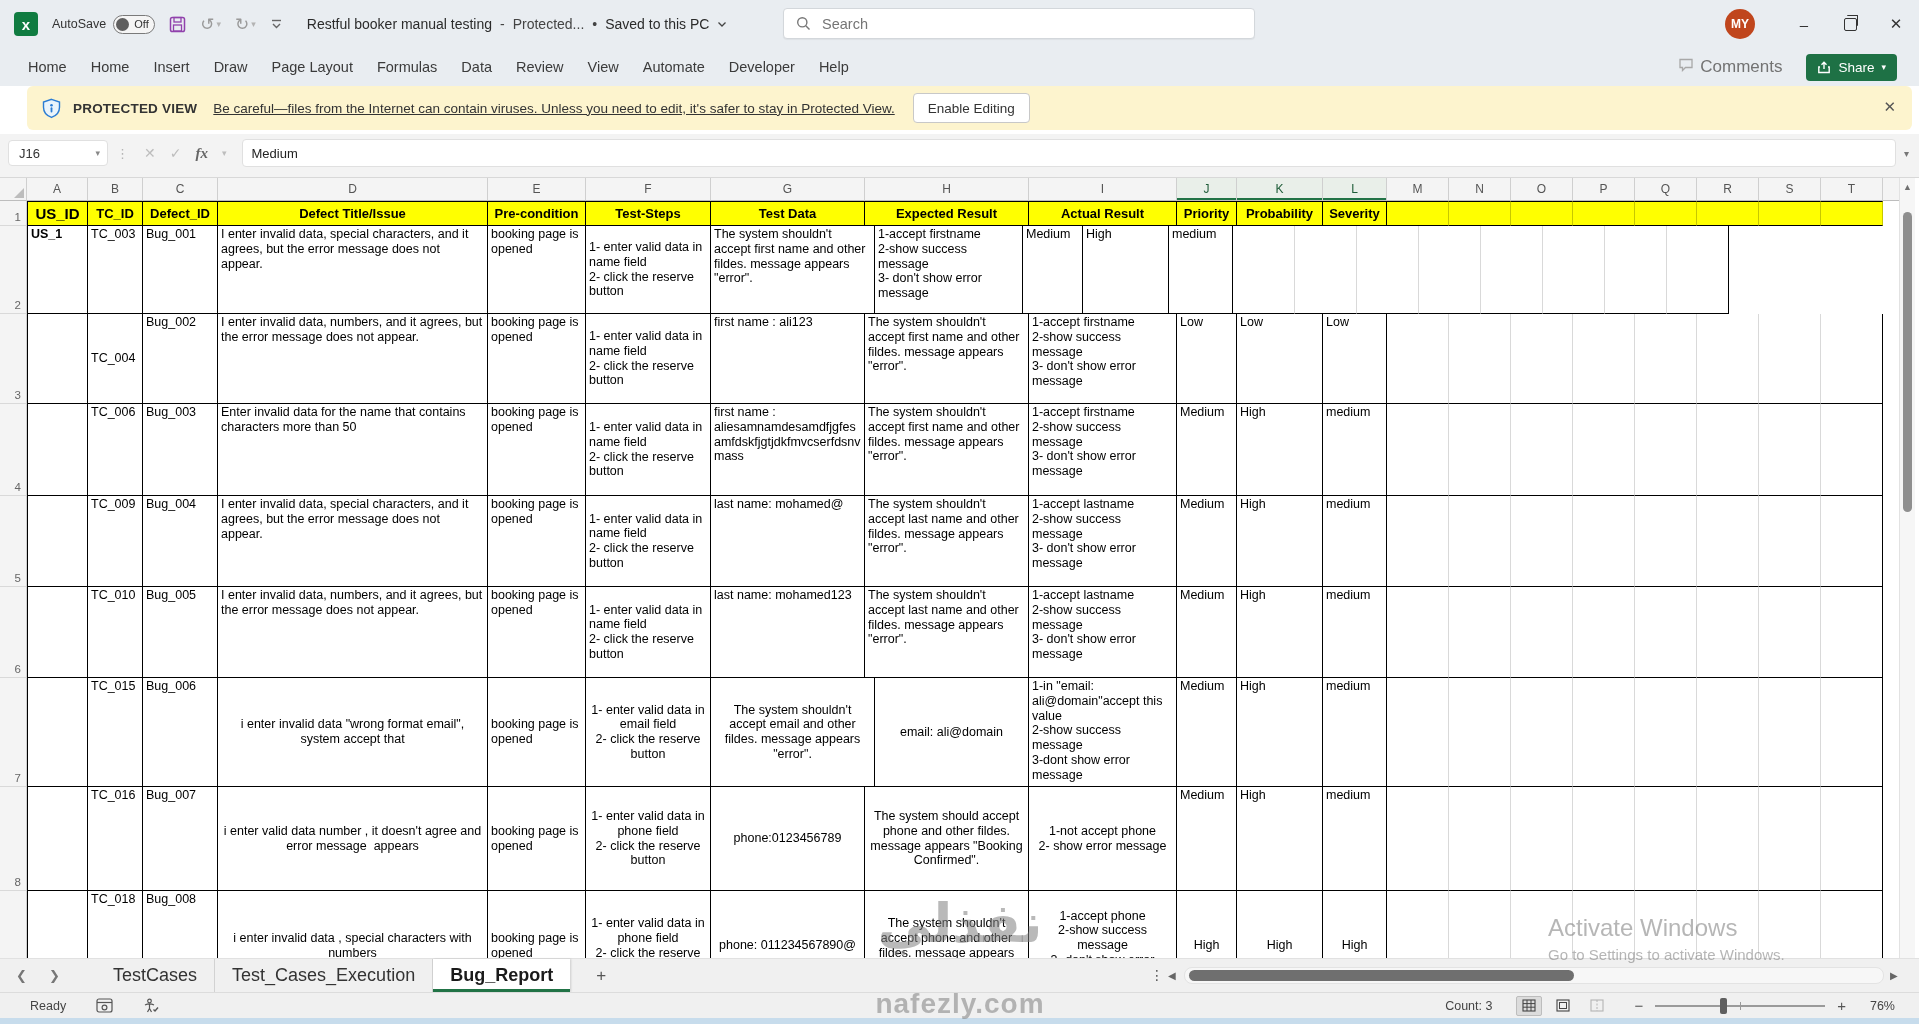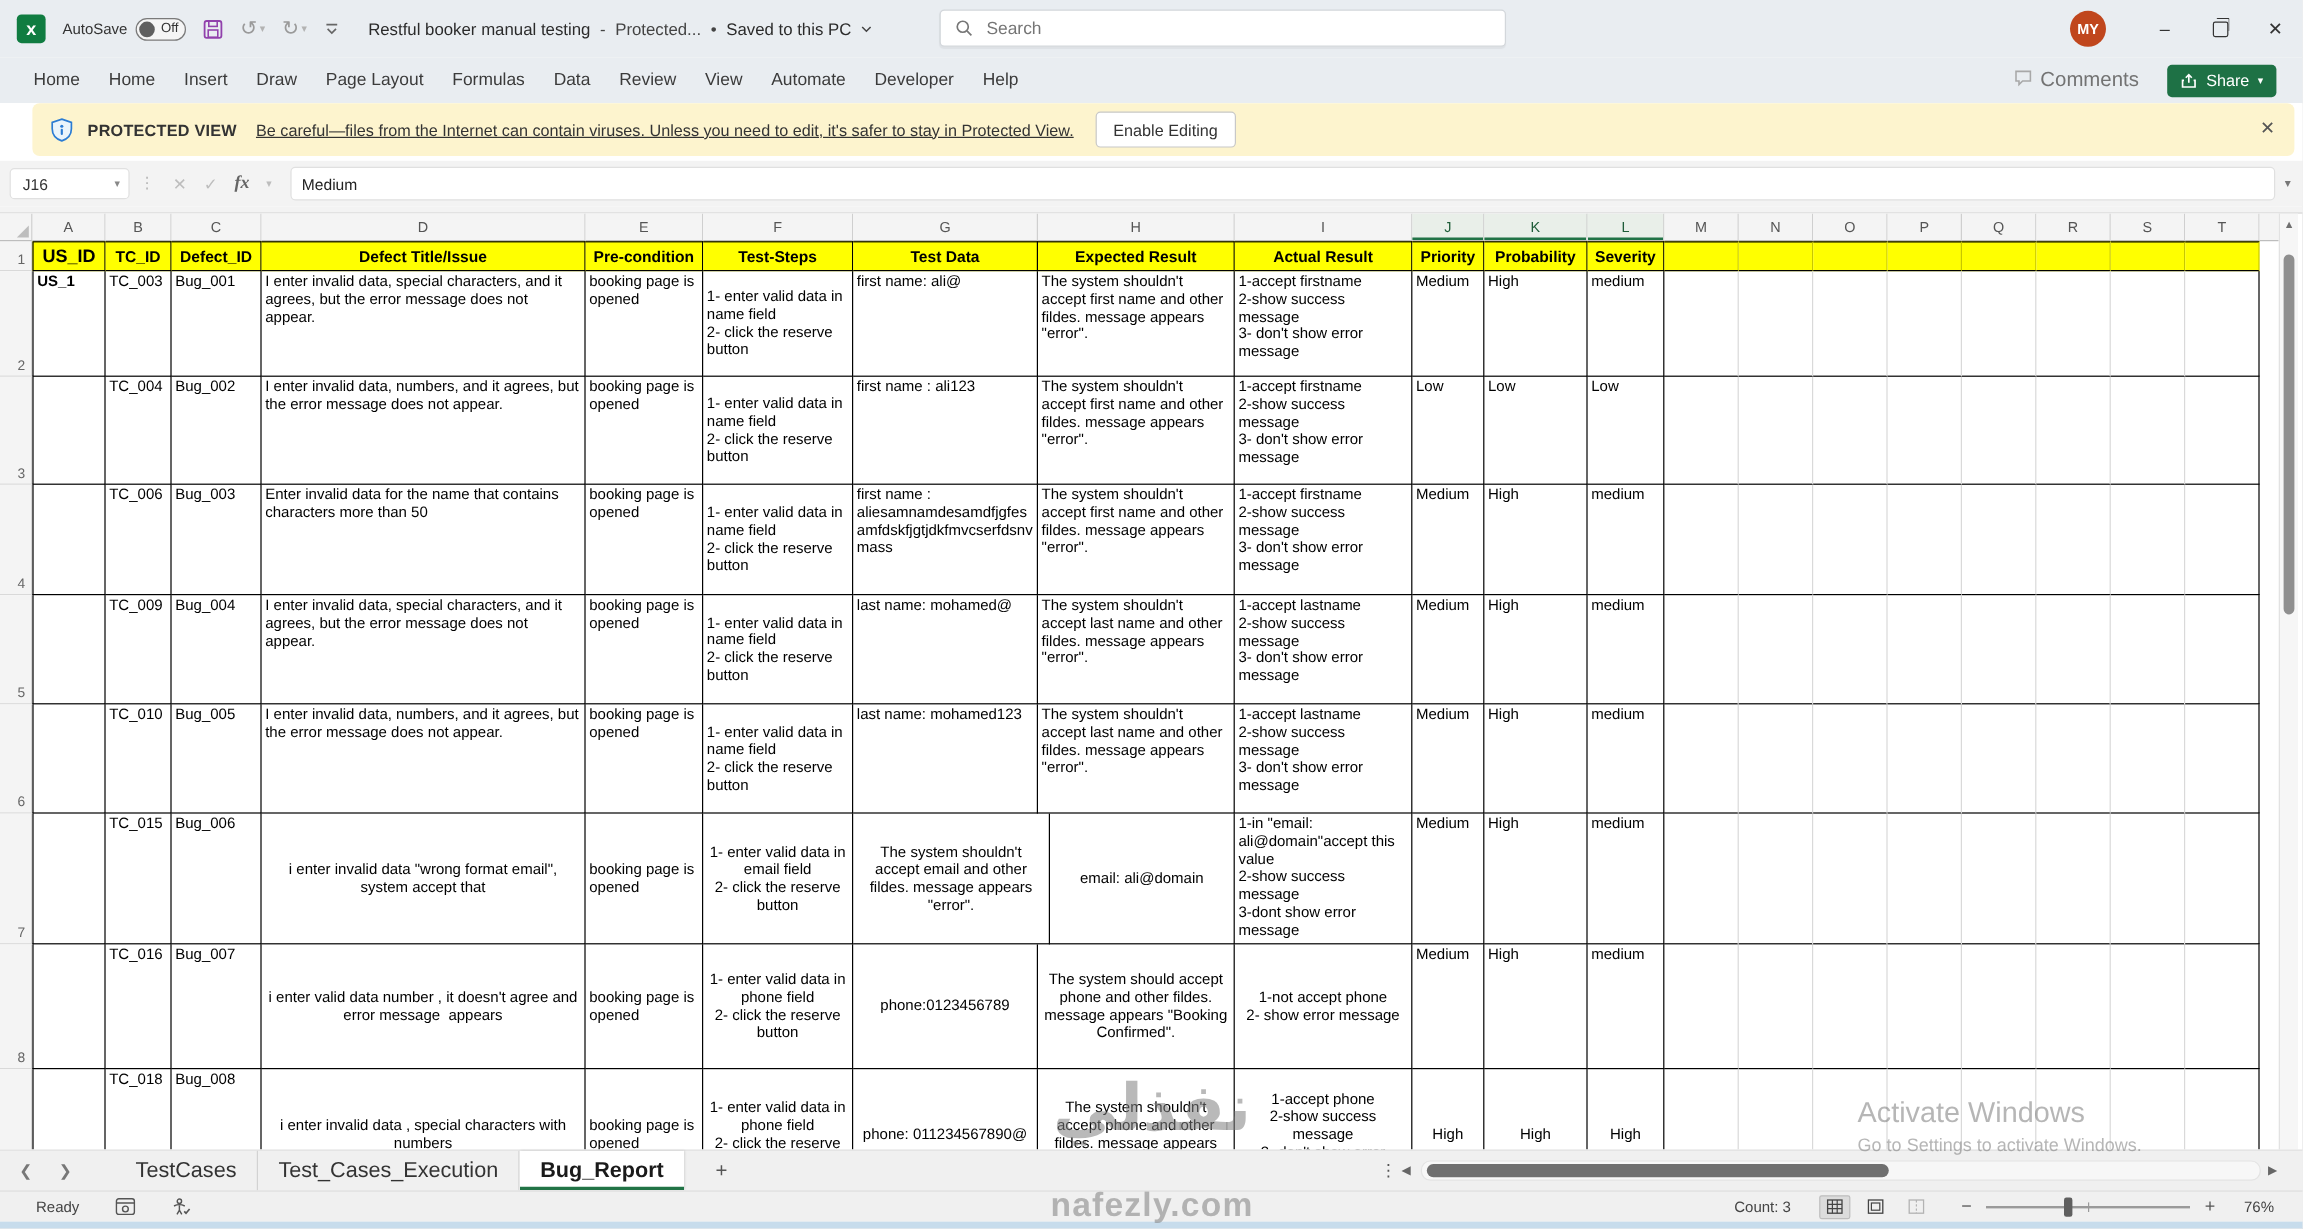--- a/index.html
+++ b/index.html
@@ -357,23 +357,20 @@
         <div class="cell va-t ha-l" style="width: 270px;">
           <span>I enter invalid data, special characters, and it agrees, but the error message does not appear.</span>
         </div>
         <div class="cell va-t ha-l" style="width: 98px;">
           <span>booking page is opened</span>
         </div>
         <div class="cell va-m ha-l" style="width: 125px;">
           <span>1- enter valid data in name field
 2- click the reserve button</span>
         </div>
-        <div class="cell va-t ha-l" style="width: 154px;">
-          <span>first name: ali@</span>
-        </div>
         <div class="cell va-t ha-l" style="width: 164px;">
           <span>The system shouldn't accept first name and other fildes. message appears "error".</span>
         </div>
         <div class="cell va-t ha-l" style="width: 148px;">
           <span>1-accept firstname
 2-show success message
 3- don't show error message</span>
         </div>
         <div class="cell va-t ha-l" style="width: 60px;">
           <span>Medium</span>
@@ -407,21 +404,21 @@
         </div>
         <div class="cell empty va-t ha-l lastcol" style="width: 62px;">
           <span></span>
         </div>
       </div>
       <div class="g-row" style="height: 90px;">
         <div class="gut">3</div>
         <div class="cell va-t ha-l aleft" style="width: 61px;">
           <span></span>
         </div>
-        <div class="cell va-t ha-l" style="width: 55px;">
+        <div class="cell va-t ha-l" style="width: 55px; align-items: center;">
           <span>TC_004</span>
         </div>
         <div class="cell va-t ha-l" style="width: 75px;">
           <span>Bug_002</span>
         </div>
         <div class="cell va-t ha-l" style="width: 270px;">
           <span>I enter invalid data, numbers, and it agrees, but the error message does not appear.</span>
         </div>
         <div class="cell va-t ha-l" style="width: 98px;">
           <span>booking page is opened</span>

